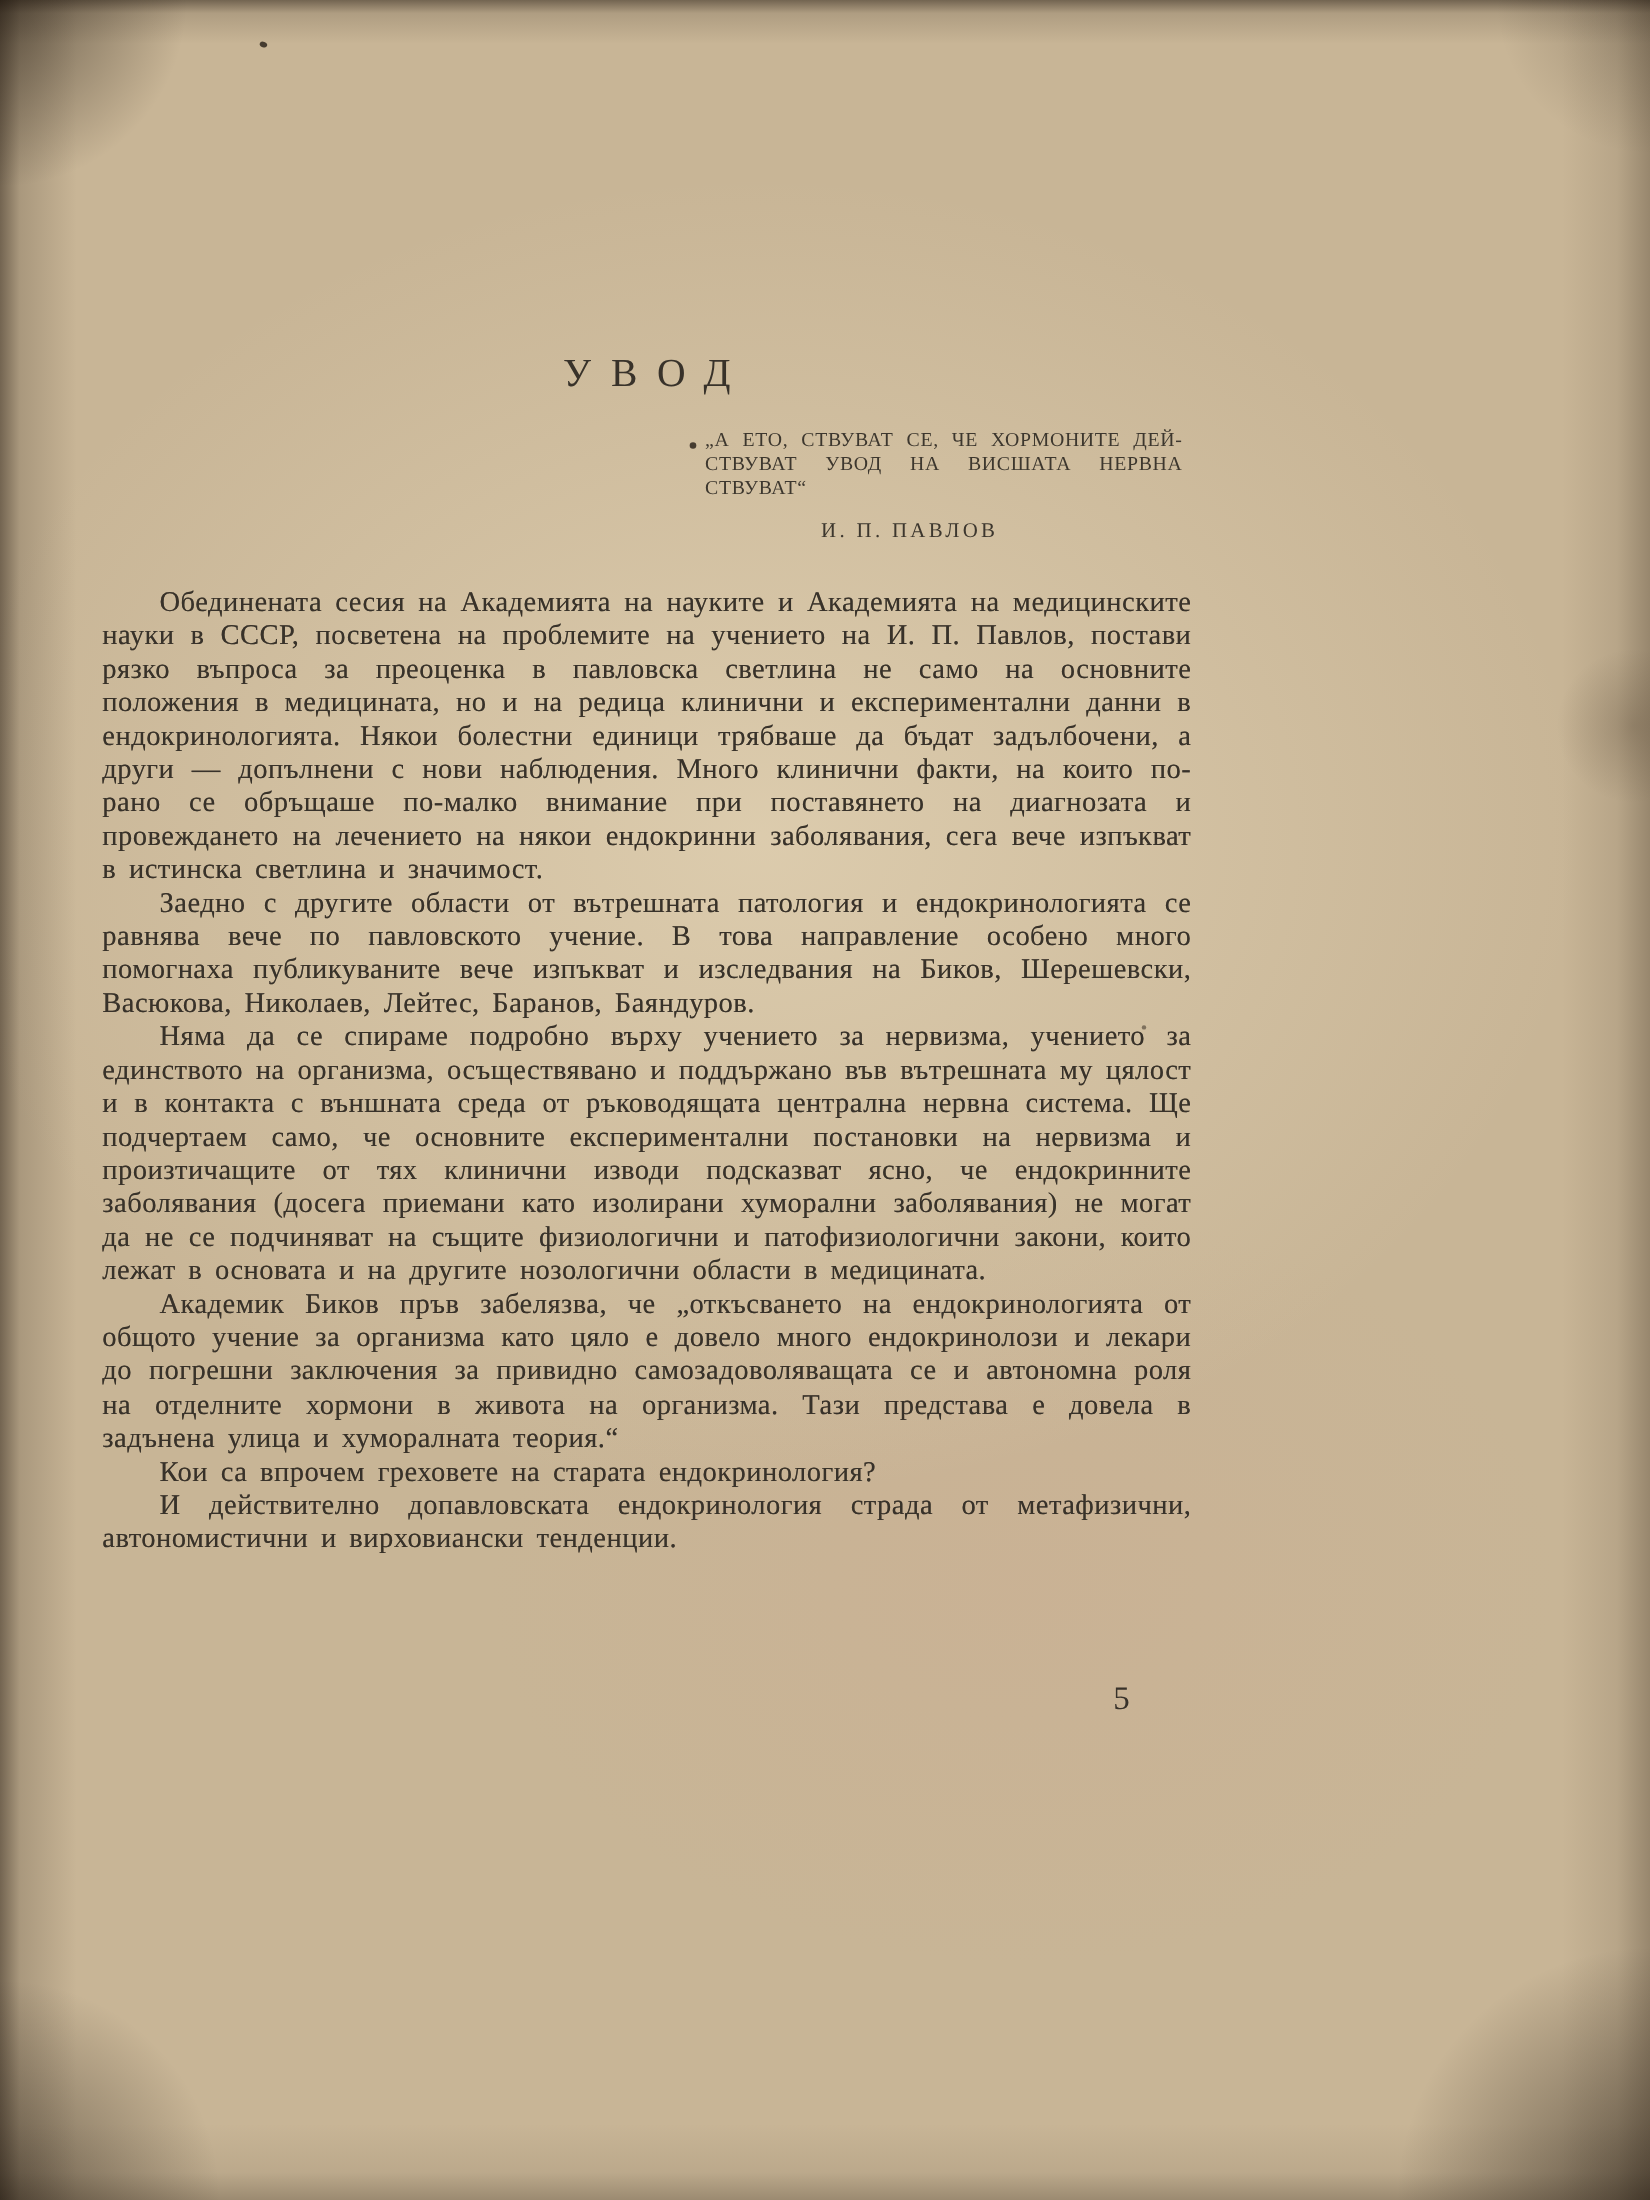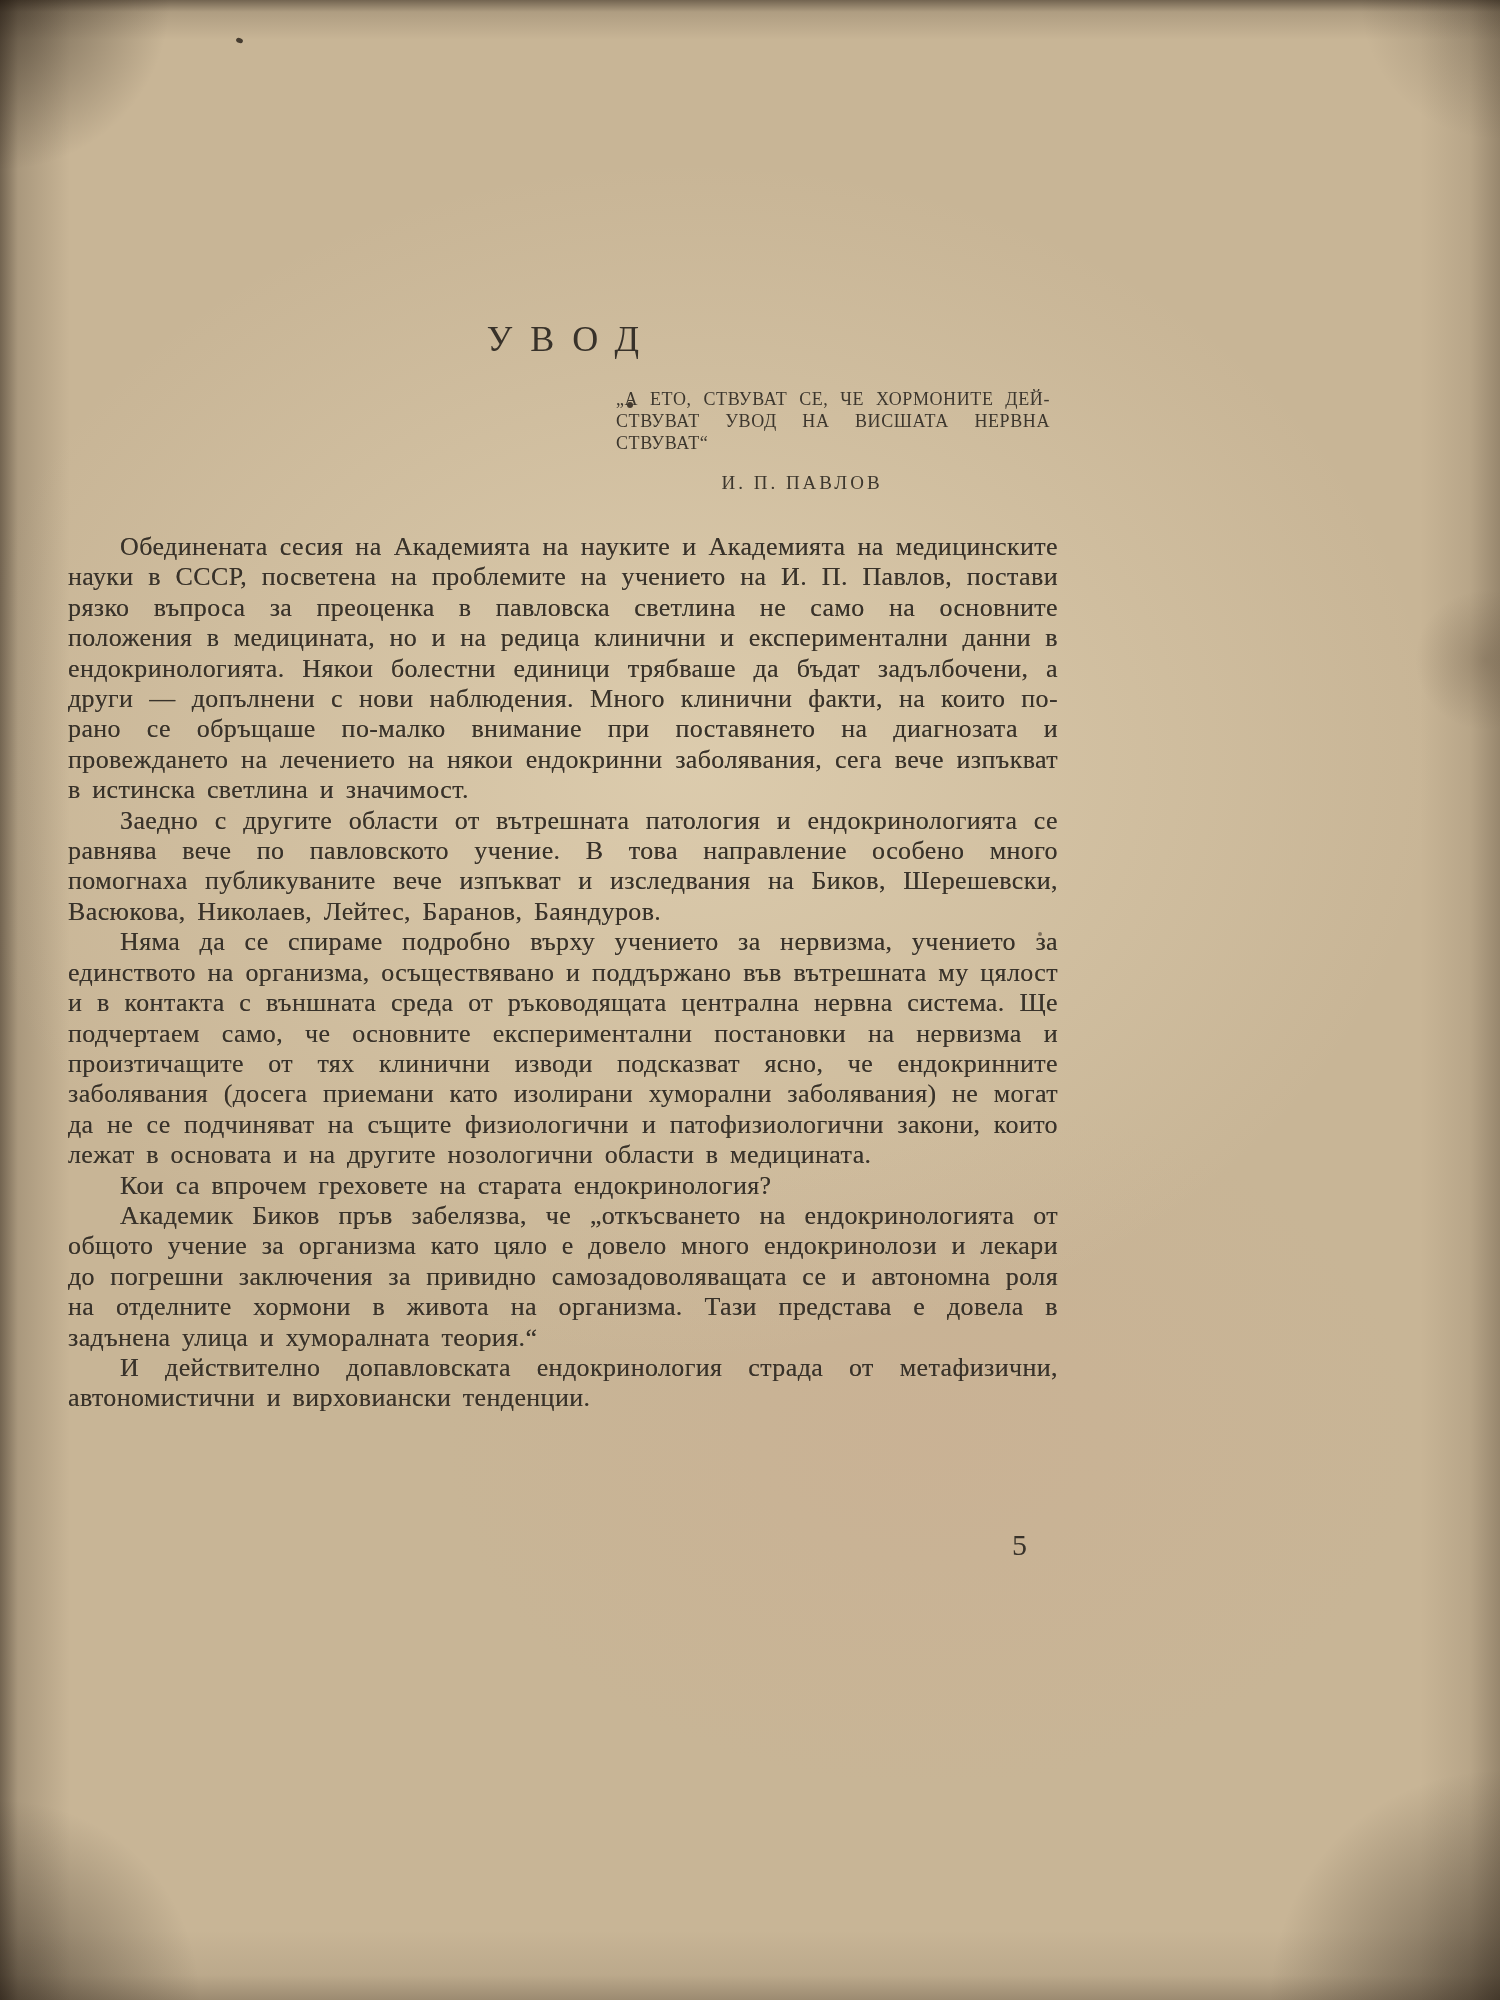--- a/index.html
+++ b/index.html
@@ -25,21 +25,21 @@
       linear-gradient(90deg, rgba(30,20,12,0.50) 0px, rgba(30,20,12,0.18) 18px, rgba(30,20,12,0) 70px),
       linear-gradient(180deg, rgba(30,20,12,0.50) 0px, rgba(30,20,12,0.15) 12px, rgba(30,20,12,0) 40px),
       linear-gradient(270deg, rgba(40,28,16,0.30) 0px, rgba(40,28,16,0.10) 30px, rgba(40,28,16,0) 80px),
       linear-gradient(0deg, rgba(40,28,16,0.28) 0px, rgba(40,28,16,0.08) 25px, rgba(40,28,16,0) 70px),
       radial-gradient(ellipse 1000px 800px at 46% 38%, rgba(240,226,196,0.50), rgba(240,226,196,0) 75%),
       radial-gradient(ellipse 700px 500px at 62% 72%, rgba(210,160,140,0.15), rgba(210,160,140,0) 70%);
     color:var(--ink);
   }
   .content{
     position:absolute;
-    left:68px;top:0;
+    left:93px;top:0;
     width:990px;
     padding-top:318px;
   }
   .title{
     margin:0 0 28px 0;
     font-size:36px;
     font-weight:normal;
     letter-spacing:18px;
     text-indent:18px;
     text-align:center;
@@ -111,22 +111,22 @@
       <div class="ep-line justify">„А ЕТО, СТВУВАТ СЕ, ЧЕ ХОРМОНИТЕ ДЕЙ-</div>
       <div class="ep-line justify">СТВУВАТ УВОД НА ВИСШАТА НЕРВНА</div>
       <div class="ep-line">СТВУВАТ“</div>
       <div class="attribution">И. П. ПАВЛОВ</div>
     </div>
 
     <div class="body-text">
       <p>Обединената сесия на Академията на науките и Академията на медицинските науки в СССР, посветена на проблемите на учението на И. П. Павлов, постави рязко въпроса за преоценка в павловска светлина не само на основните положения в медицината, но и на редица клинични и експериментални данни в ендокринологията. Някои болестни единици трябваше да бъдат задълбочени, а други — допълнени с нови наблюдения. Много клинични факти, на които по-рано се обръщаше по-малко внимание при поставянето на диагнозата и провеждането на лечението на някои ендокринни заболявания, сега вече изпъкват в истинска светлина и значимост.</p>
       <p>Заедно с другите области от вътрешната патология и ендокринологията се равнява вече по павловското учение. В това направление особено много помогнаха публикуваните вече изпъкват и изследвания на Биков, Шерешевски, Васюкова, Николаев, Лейтес, Баранов, Баяндуров.</p>
       <p>Няма да се спираме подробно върху учението за нервизма, учението за единството на организма, осъществявано и поддържано във вътрешната му цялост и в контакта с външната среда от ръководящата централна нервна система. Ще подчертаем само, че основните експериментални постановки на нервизма и произтичащите от тях клинични изводи подсказват ясно, че ендокринните заболявания (досега приемани като изолирани хуморални заболявания) не могат да не се подчиняват на същите физиологични и патофизиологични закони, които лежат в основата и на другите нозологични области в медицината.</p>
+      <p>Академик Биков пръв забелязва, че „откъсването на ендокринологията от общото учение за организма като цяло е довело много ендокринолози и лекари до погрешни заключения за привидно самозадоволяващата се и автономна роля на отделните хормони в живота на организма. Тази представа е довела в задънена улица и хуморалната теория.“</p>
       <p>Кои са впрочем греховете на старата ендокринология?</p>
-      <p>Академик Биков пръв забелязва, че „откъсването на ендокринологията от общото учение за организма като цяло е довело много ендокринолози и лекари до погрешни заключения за привидно самозадоволяващата се и автономна роля на отделните хормони в живота на организма. Тази представа е довела в задънена улица и хуморалната теория.“</p>
       <p>И действително допавловската ендокринология страда от метафизични, автономистични и вирховиански тенденции.</p>
     </div>
 
   </div>
 
   <div class="page-number">5</div>
 
 </div>
 
 </body></html>

